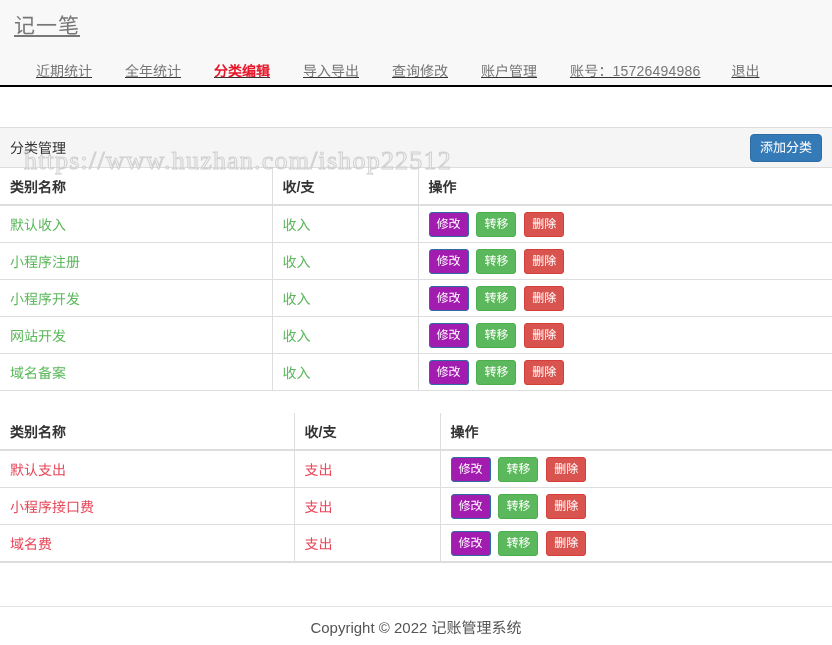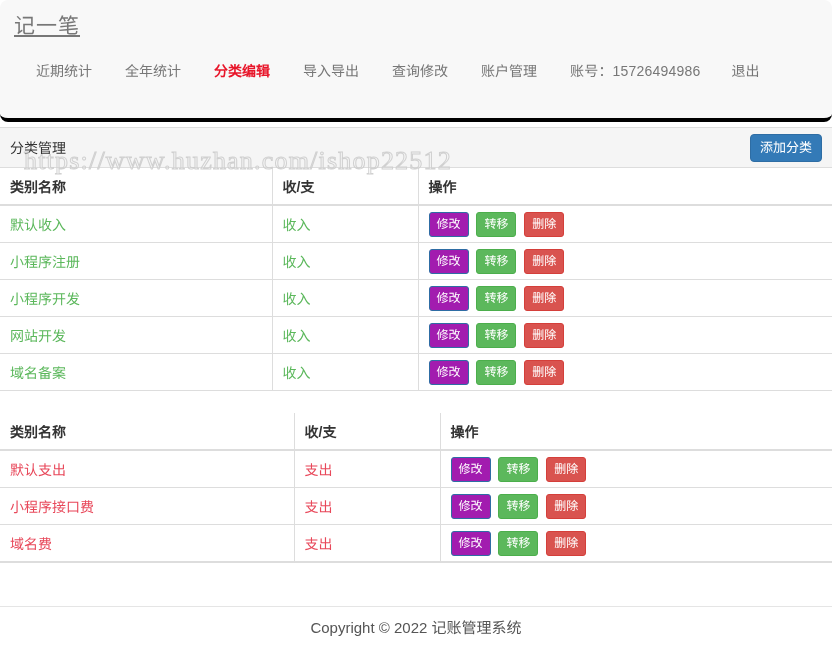--- a/index.html
+++ b/index.html
@@ -15,44 +15,44 @@
     font-size: 14px;
     color: #333333;
     overflow: hidden;
     position: relative;
   }
 
   
   .navbar {
     position: relative;
     background: #f8f8f8;
-    border-bottom: 4px solid #000000;
-    height: 122px;
+    border-bottom: 2px solid #000000;
+    height: 87px;
     box-sizing: border-box;
-    border-radius: 8px;
   }
   .navbar-brand {
     position: absolute;
     left: 14px;
     top: 14px;
     font-size: 21px;
     line-height: 24px;
     color: #777777;
     letter-spacing: 1px;
     font-weight: 400;
   }
   .nav-list {
     position: absolute;
     left: 36px;
     top: 62px;
     display: flex;
     align-items: flex-end;
     list-style: none;
     margin: 0;
     padding: 0;
+    text-decoration: underline;
   }
   .nav-item {
     color: #777777;
     font-size: 14px;
     line-height: 18px;
     text-decoration: none;
     white-space: nowrap;
     padding: 0;
     margin-right: 33px;
   }

